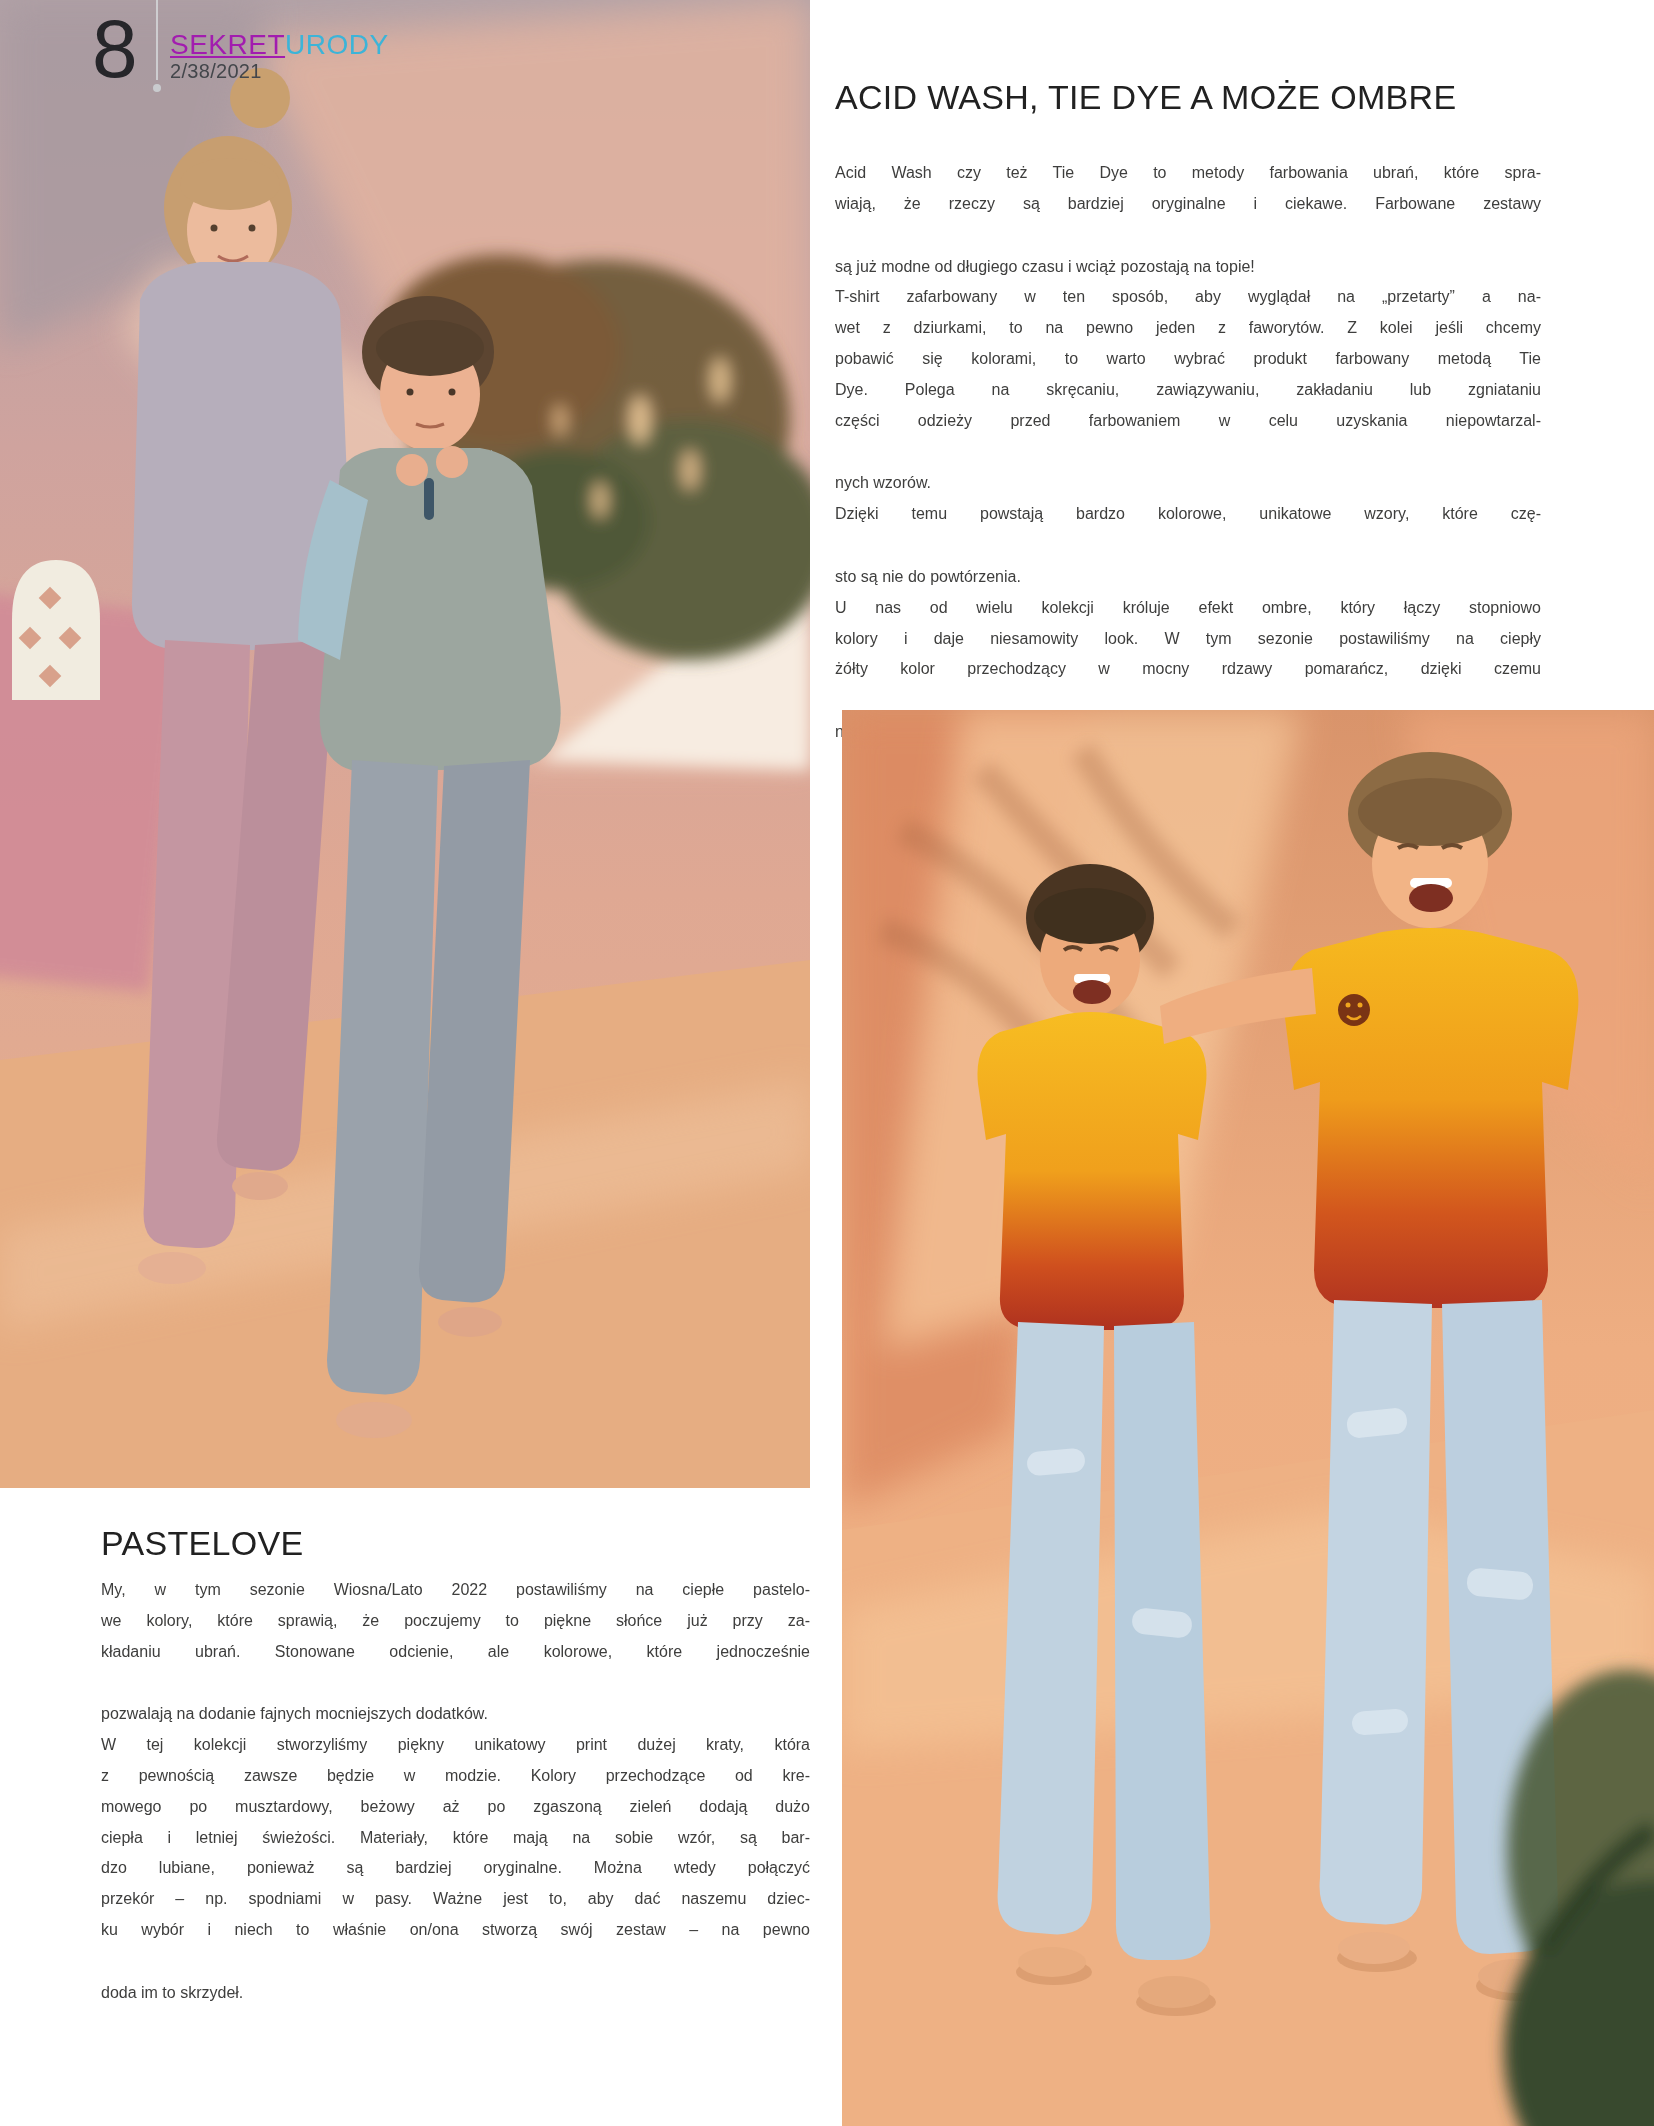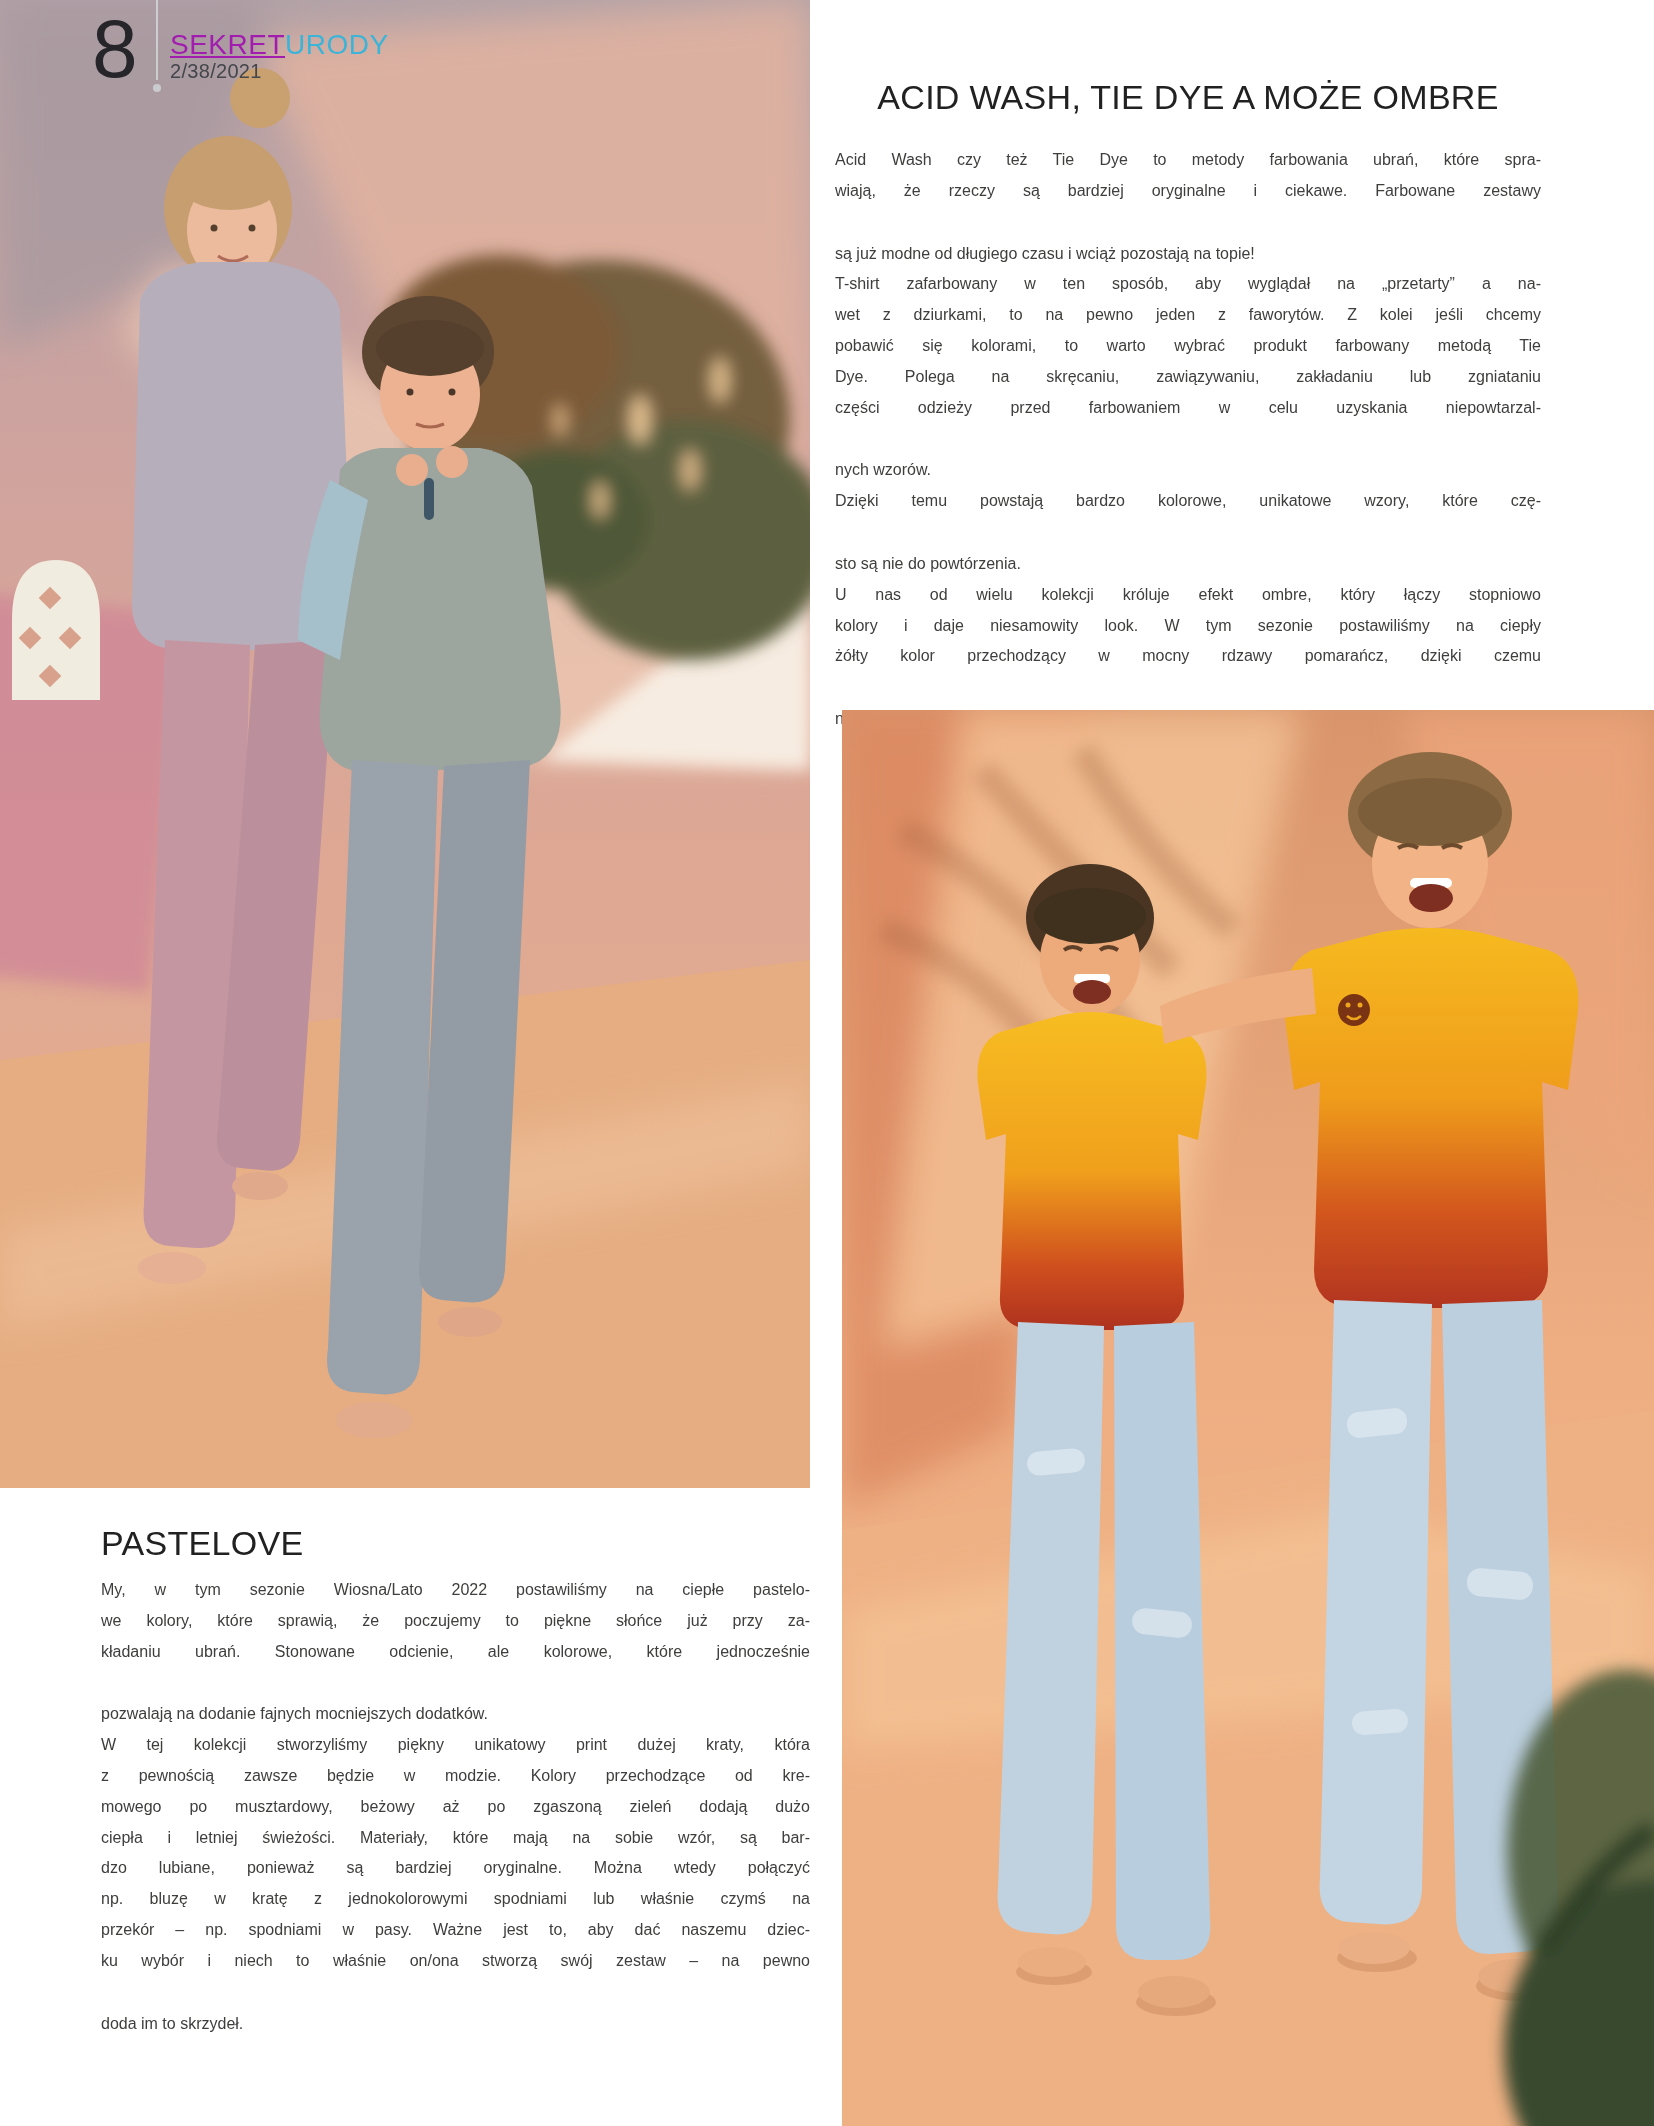--- a/index.html
+++ b/index.html
@@ -24,21 +24,21 @@
   .brand .b2{color:#3cb4d8;text-align:center;}
   .issue{position:absolute;left:170px;top:60px;font-size:20px;color:#43464b;letter-spacing:.3px;}
   
   .article{position:absolute;color:#3e3e3d;}
   .article-acid{left:835px;top:78px;width:706px;}
   .article-pastelove{left:101px;top:1524px;width:709px;}
   .article h1{
     margin:0 0 12px 0;font-size:34px;font-weight:300;color:#212121;
     letter-spacing:.3px;line-height:1.15;white-space:nowrap;
   }
-  .article-acid h1{margin-bottom:28px;text-align:center;}
+  .article-acid h1{margin-bottom:41px;}
   .bline{
     font-size:16px;line-height:30.8px;height:30.8px;
     text-align:justify;text-align-last:justify;white-space:nowrap;
   }
   .bline.last{text-align-last:left;margin-top:32px;}
 </style>
 </head>
 <body>
 
 <div class="page">
@@ -153,21 +153,20 @@
     <h1>PASTELOVE</h1>
     <div class="bline">My, w tym sezonie Wiosna/Lato 2022 postawiliśmy na ciepłe pastelo-</div>
     <div class="bline">we kolory, które sprawią, że poczujemy to piękne słońce już przy za-</div>
     <div class="bline">kładaniu ubrań. Stonowane odcienie, ale kolorowe, które jednocześnie</div>
     <div class="bline last">pozwalają na dodanie fajnych mocniejszych dodatków.</div>
     <div class="bline">W tej kolekcji stworzyliśmy piękny unikatowy print dużej kraty, która</div>
     <div class="bline">z pewnością zawsze będzie w modzie. Kolory przechodzące od kre-</div>
     <div class="bline">mowego po musztardowy, beżowy aż po zgaszoną zieleń dodają dużo</div>
     <div class="bline">ciepła i letniej świeżości. Materiały, które mają na sobie wzór, są bar-</div>
     <div class="bline">dzo lubiane, ponieważ są bardziej oryginalne. Można wtedy połączyć</div>
-    <div class="bline">np. bluzę w kratę z jednokolorowymi spodniami lub właśnie czymś na</div>
     <div class="bline">przekór – np. spodniami w pasy. Ważne jest to, aby dać naszemu dziec-</div>
     <div class="bline">ku wybór i niech to właśnie on/ona stworzą swój zestaw – na pewno</div>
     <div class="bline last">doda im to skrzydeł.</div>
   </div>
 
   <div class="photo photo-right">
     <svg viewBox="0 0 812 1416" preserveAspectRatio="none">
       <defs>
         <linearGradient id="r-wall" x1="0" y1="0" x2="0" y2="1">
           <stop offset="0" stop-color="#d9946b"></stop>

